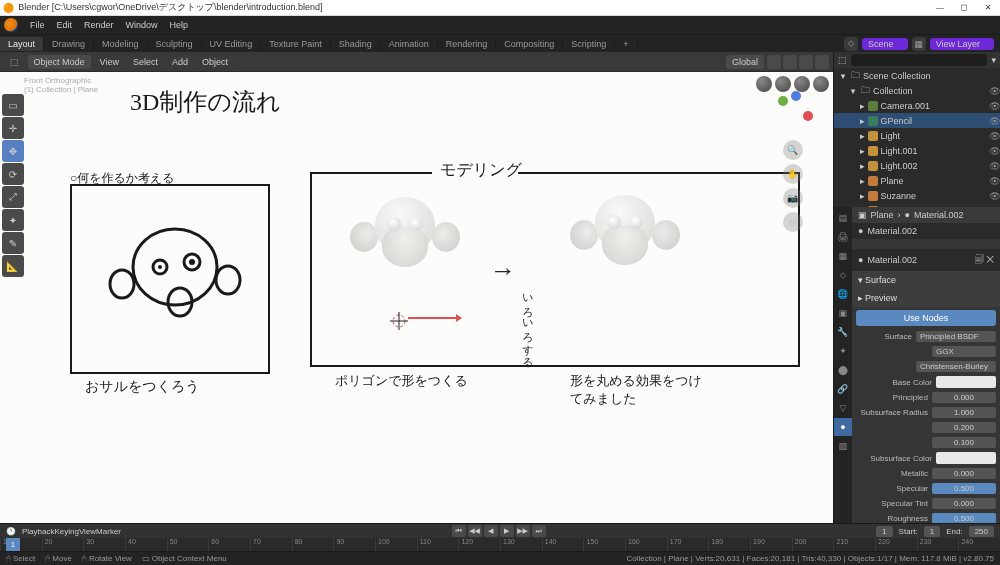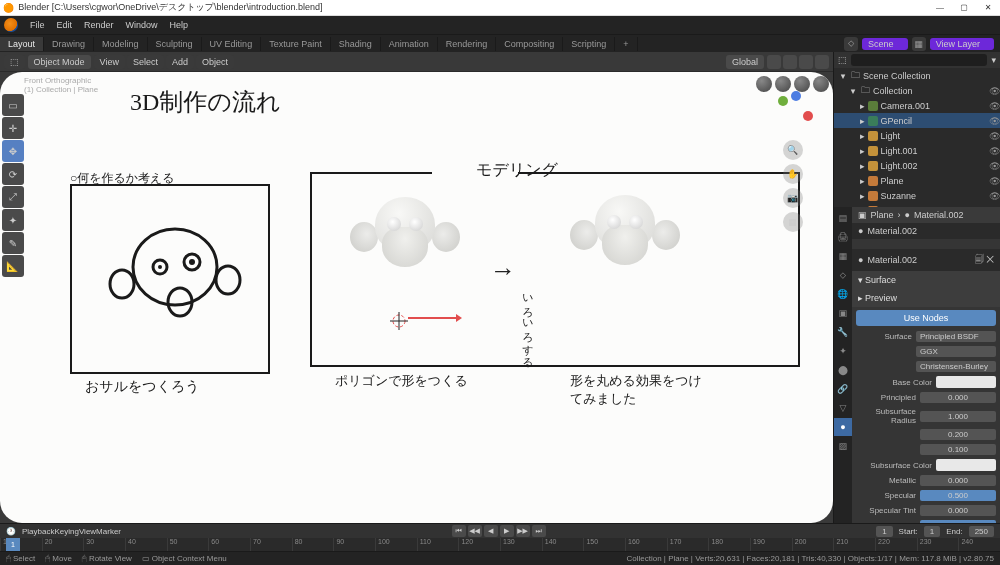--- a/index.html
+++ b/index.html
@@ -33,21 +33,21 @@
 
 
 .vp-header{background:#393939;height:20px;display:flex;align-items:center;gap:3px;padding:0 4px;border-bottom:1px solid #2a2a2a;}
 .vp-btn{background:#4a4a4a;padding:2px 6px;border-radius:3px;font-size:9px;color:#ccc;cursor:pointer;}
 .vp-btn.dark{background:#3a3a3a;}
 .vp-spacer{flex:1;}
 .vp-icongroup{display:flex;gap:2px;}
 .vp-smicon{width:14px;height:14px;background:#4a4a4a;border-radius:3px;}
 
 
-.canvas{flex:1;background:#fcfcfb;position:relative;overflow:hidden;border-radius:22px;}
+.canvas{flex:1;background:#fcfcfb;position:relative;overflow:hidden;}
 .canvas-overlay-text{position:absolute;top:4px;left:24px;font-size:8px;color:#aaa;}
 
 
 .left-toolbar{position:absolute;left:2px;top:22px;width:22px;display:flex;flex-direction:column;gap:1px;z-index:10;}
 .tool{width:22px;height:22px;background:#4a4a4a;border-radius:3px;display:flex;align-items:center;justify-content:center;color:#ccc;font-size:10px;cursor:pointer;}
 .tool.active{background:#5680c2;}
 
 
 .vp-gizmos{position:absolute;right:4px;top:4px;display:flex;flex-direction:column;align-items:center;gap:4px;z-index:5;}
 .shading-balls{display:flex;gap:3px;}
@@ -113,21 +113,21 @@
 .row-icons{margin-left:auto;display:flex;gap:2px;padding-right:2px;}
 .eye{width:9px;height:9px;color:#999;}
 
 
 .properties{flex:1;background:#353535;overflow-y:auto;font-size:9px;}
 .prop-header{background:#3a3a3a;padding:3px 6px;display:flex;align-items:center;gap:4px;}
 .prop-slot{background:#2a2a2a;padding:3px 6px;display:flex;align-items:center;gap:4px;}
 .prop-section-title{padding:4px 6px;background:#3d3d3d;color:#ddd;}
 .prop-row{display:flex;align-items:center;padding:2px 4px;gap:4px;}
 .prop-label{flex:1;text-align:right;color:#bbb;font-size:8px;}
-.prop-value{width:76px;background:#545454;padding:1px 4px;border-radius:2px;text-align:center;font-size:8px;}
+.prop-value{width:64px;background:#545454;padding:1px 4px;border-radius:2px;text-align:center;font-size:8px;}
 .prop-value.blue{background:#5989bf;}
 .prop-color{width:60px;height:12px;background:#e8e8e8;border-radius:2px;}
 .prop-btn-full{background:#5989bf;text-align:center;padding:3px;border-radius:3px;margin:3px 4px;color:#fff;}
 
 
 .timeline{height:28px;background:#2a2a2a;border-top:1px solid #1a1a1a;display:flex;flex-direction:column;}
 .tl-header{height:14px;background:#323232;display:flex;align-items:center;gap:6px;padding:0 6px;font-size:8px;}
 .tl-spacer{flex:1;}
 .tl-playbtns{display:flex;gap:2px;}
 .tl-pb{width:14px;height:12px;background:#4a4a4a;border-radius:2px;display:flex;align-items:center;justify-content:center;font-size:7px;}
@@ -258,21 +258,21 @@
           <ellipse cx="128" cy="68" rx="12" ry="14" fill="none" stroke="#1a1a1a" stroke-width="3"></ellipse>
           <circle cx="60" cy="55" r="7" fill="none" stroke="#1a1a1a" stroke-width="3"></circle>
           <circle cx="60" cy="55" r="2" fill="#1a1a1a"></circle>
           <circle cx="92" cy="50" r="8" fill="none" stroke="#1a1a1a" stroke-width="3"></circle>
           <circle cx="92" cy="50" r="3" fill="#1a1a1a"></circle>
           <ellipse cx="80" cy="90" rx="12" ry="14" fill="none" stroke="#1a1a1a" stroke-width="3"></ellipse>
         </svg>
       </div>
       <div class="hand" style="left:85px;top:306px;font-size:14px;">おサルをつくろう</div>
 
-      <div class="hand" style="left:440px;top:88px;font-size:16px;margin-left:36px;">モデリング</div>
+      <div class="hand" style="left:440px;top:88px;font-size:16px;">モデリング</div>
       <div class="box2"></div>
 
       <div class="monkey3d monkey1">
         <div class="monkey-ear-l"></div>
           <div class="monkey-ear-r"></div>
         <div class="monkey-body"></div>
           <div class="monkey-face"></div>
         <div class="monkey-eye-l"></div>
           <div class="monkey-eye-r"></div>
       </div>
@@ -386,21 +386,21 @@
           </div>
           <div class="prop-section-title">▾ <span>Surface</span></div>
           <div class="prop-section-title">▸ <span>Preview</span></div>
           <div class="prop-btn-full">Use Nodes</div>
           <div class="prop-row">
               <span class="prop-label">Surface</span>
               <span class="prop-value" style="width:80px;text-align:left;">Principled BSDF</span>
             </div>
           <div class="prop-row">
               <span class="prop-label"></span>
-              <span class="prop-value" style="width:80px;text-align:left;">GGX</span>
+              <span class="prop-value" style="width:64px;text-align:left;">GGX</span>
             </div>
           <div class="prop-row">
               <span class="prop-label"></span>
               <span class="prop-value" style="width:80px;text-align:left;">Christensen-Burley</span>
             </div>
           <div id="prop-params">
               <div class="prop-row">
                 <span class="prop-label">Base Color</span>
                 <div class="prop-color"></div>
               </div>

